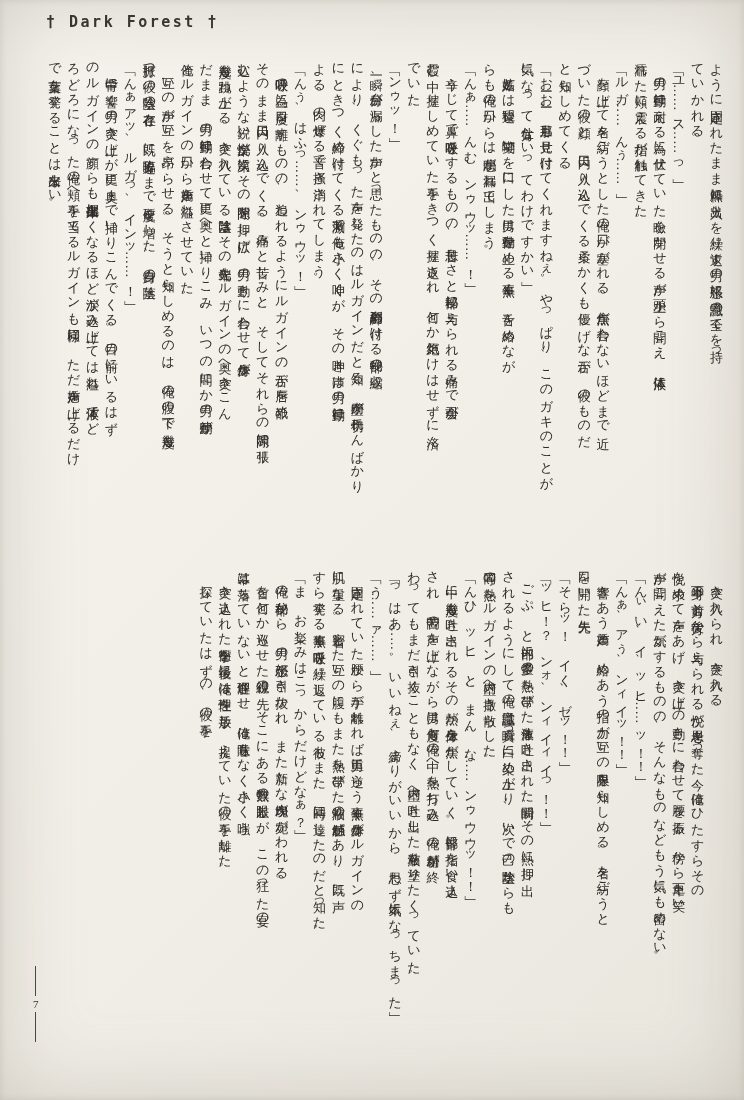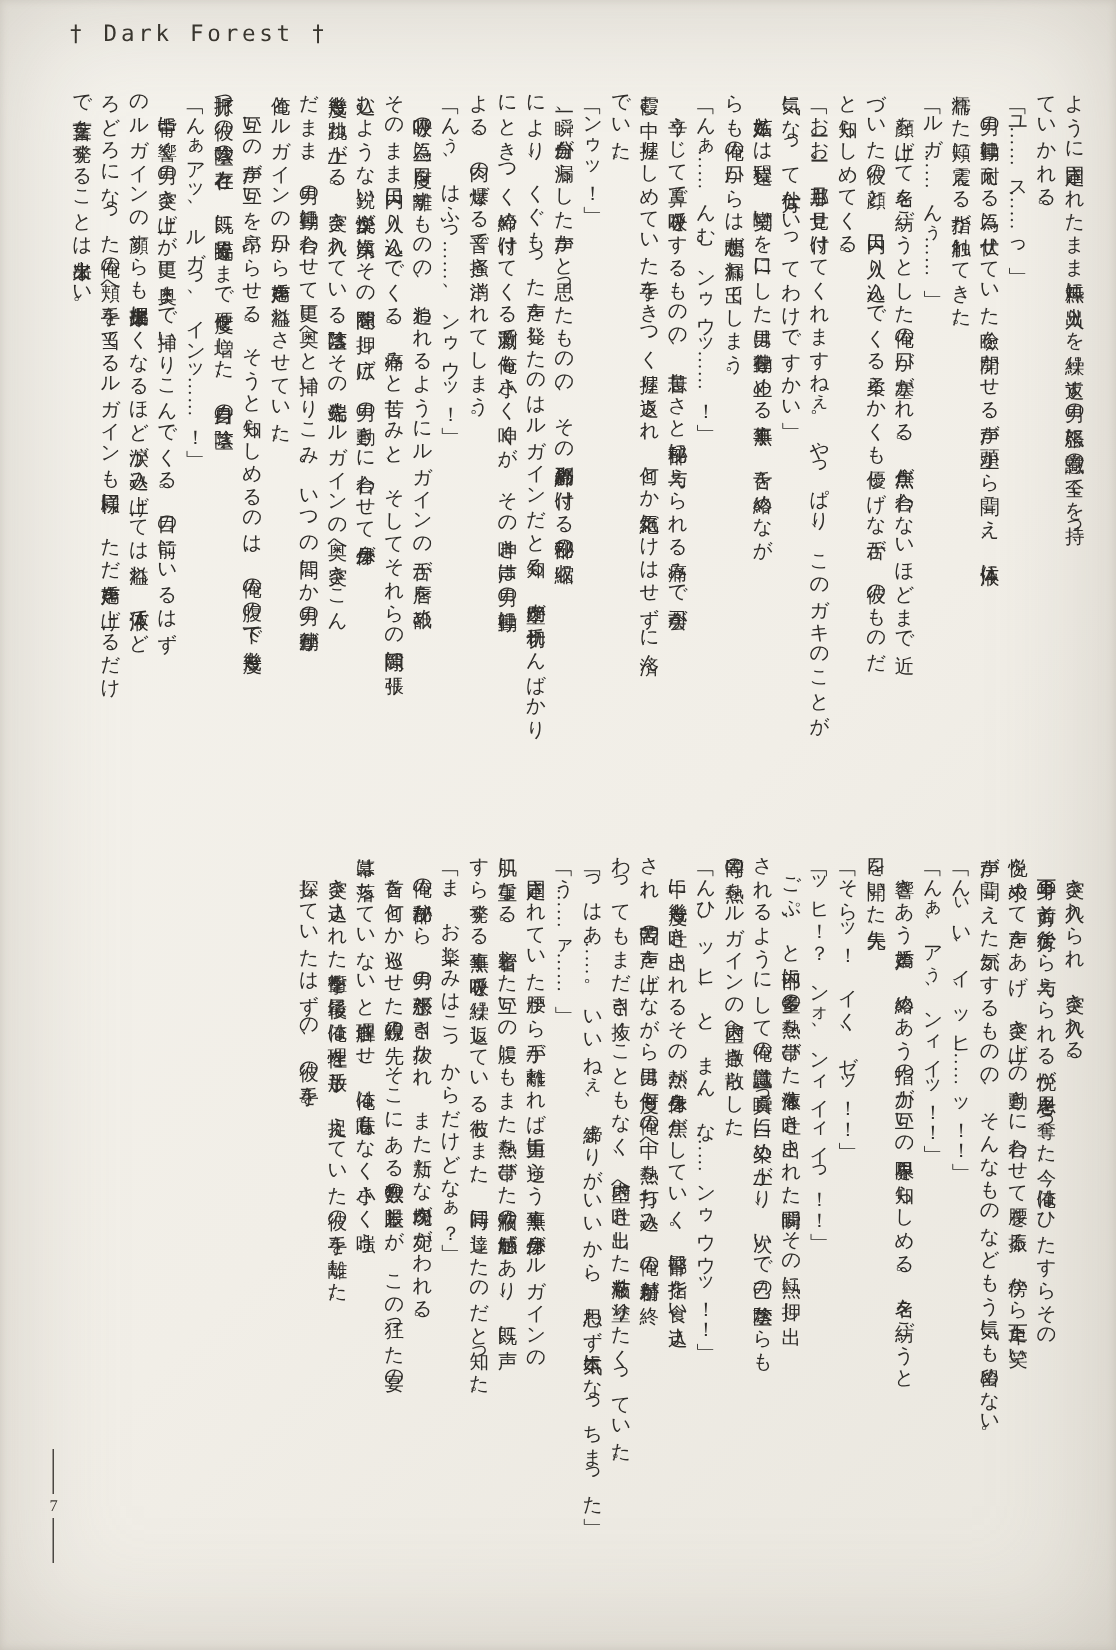--- a/index.html
+++ b/index.html
@@ -10,21 +10,21 @@
   }
   .page{
     position:relative;width:744px;height:1100px;overflow:hidden;
     background:linear-gradient(135deg,#f5f3ed 0%,#f1eee7 55%,#e9e6de 100%);
     box-shadow:inset 0 0 80px rgba(158,150,136,.38), inset 0 0 6px rgba(140,132,120,.25);
     color:#2e2c29;
   }
   .header{
     position:absolute;left:46px;top:13px;
     font-family:"DejaVu Sans Mono","Liberation Mono",monospace;
-    font-size:15px;font-weight:400;letter-spacing:2.5px;color:#39362f;
+    font-size:15px;font-weight:700;letter-spacing:2.5px;color:#39362f;
   }
   .tblock{
     position:absolute;
     writing-mode:vertical-rl;
     text-orientation:mixed;
   }
   .block1{top:54px;left:44px;width:681px;height:498px;}
   .block2{top:562px;left:193px;width:532px;height:498px;}
   .col{
     line-height:18.9px;

